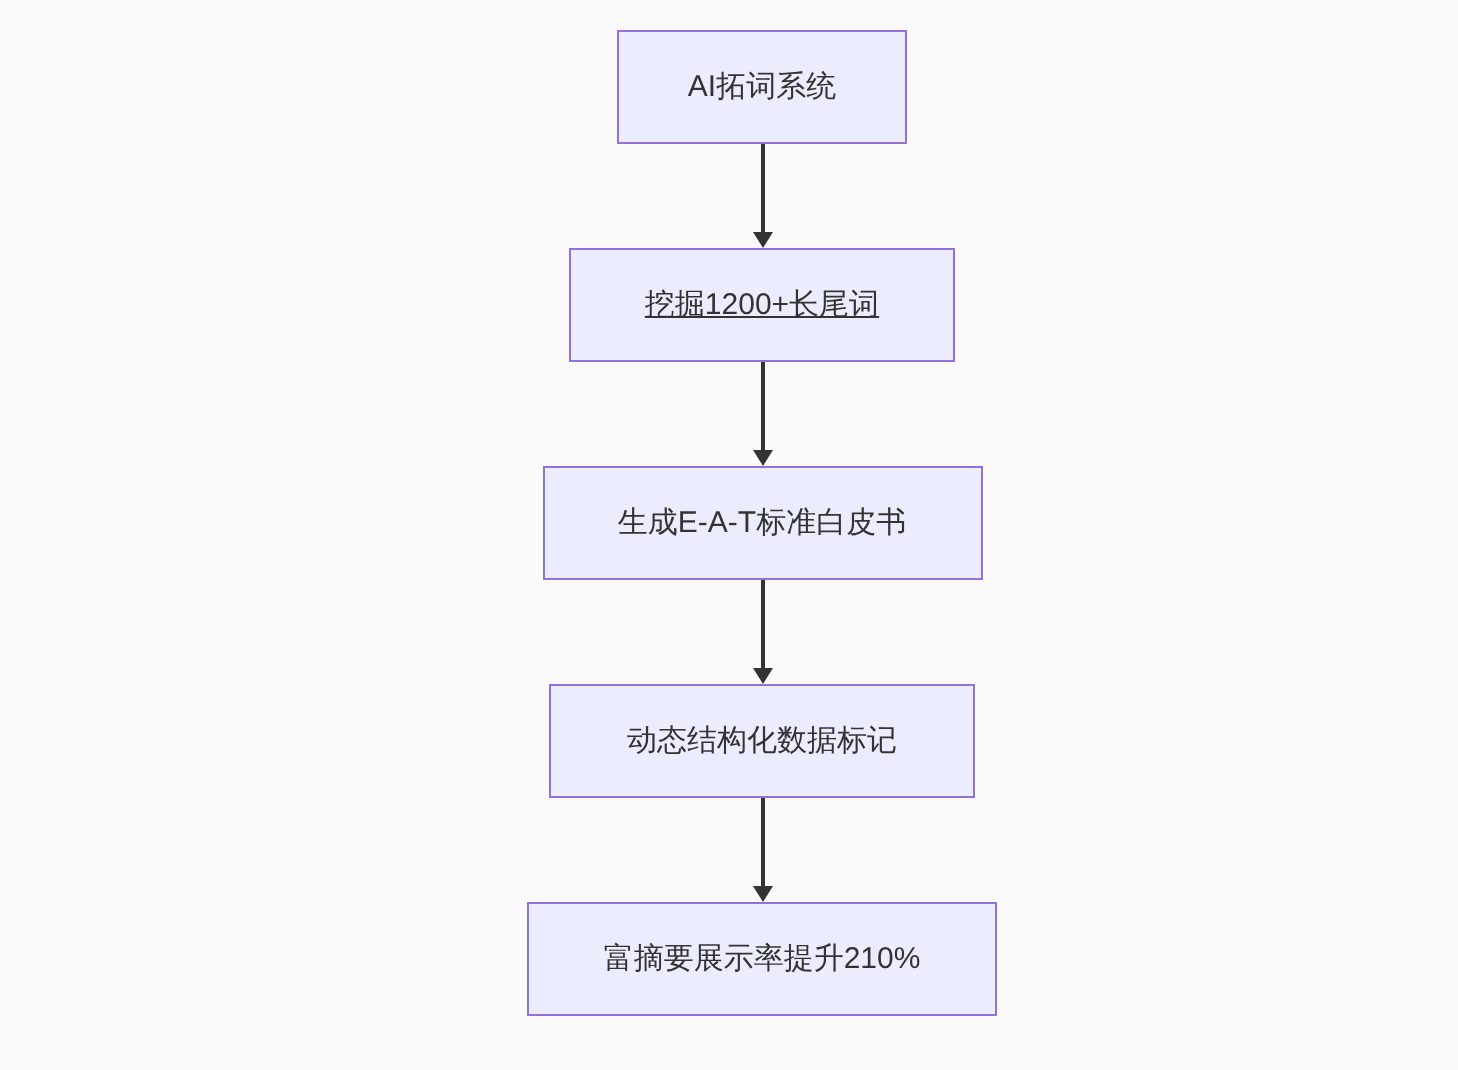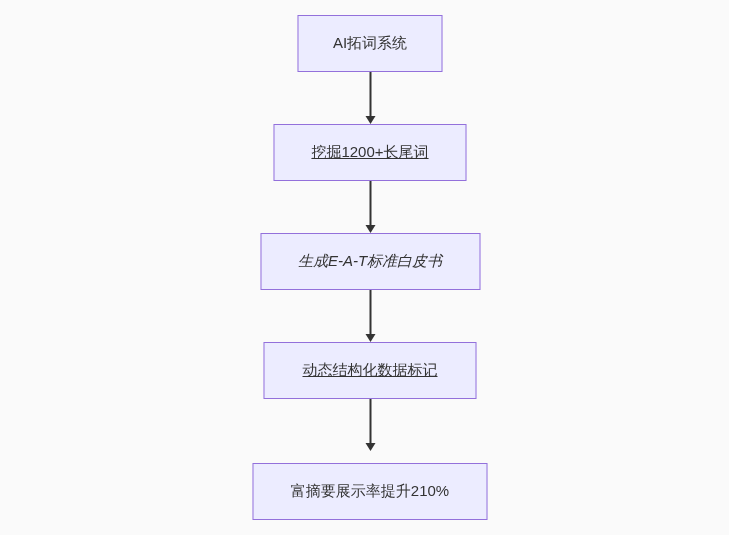--- a/index.html
+++ b/index.html
@@ -10,44 +10,44 @@
     width: 729px;
     height: 535px;
     background: #fafafa;
     overflow: hidden;
     position: relative;
     font-family: "Liberation Sans", sans-serif;
   }
   .flowchart {
     position: absolute;
     top: 15px;
-    left: 370px;
+    left: 381px;
     transform: translateX(-50%);
     display: flex;
     flex-direction: column;
     align-items: center;
   }
   .node {
     box-sizing: border-box;
     height: 57px;
     display: flex;
     align-items: center;
     justify-content: center;
     background: #ECECFF;
     border: 1px solid #9370DB;
     color: #333333;
     font-size: 15px;
     white-space: nowrap;
     padding: 0 26px;
   }
   .node.n1 { min-width: 145px; }
   .node.n2 { min-width: 193px; text-decoration: underline; }
-  .node.n3 { min-width: 220px; font-style: italic; }
-  .node.n4 { min-width: 213px; text-decoration: underline; }
-  .node.n5 { min-width: 235px; margin-top: 12px; }
+  .node.n3 { min-width: 220px; }
+  .node.n4 { min-width: 213px; }
+  .node.n5 { min-width: 235px; }
   .edge {
     height: 52px;
     display: flex;
     flex-direction: column;
     align-items: center;
   }
   .edge .line {
     width: 2px;
     flex: 1;
     background: #333333;

